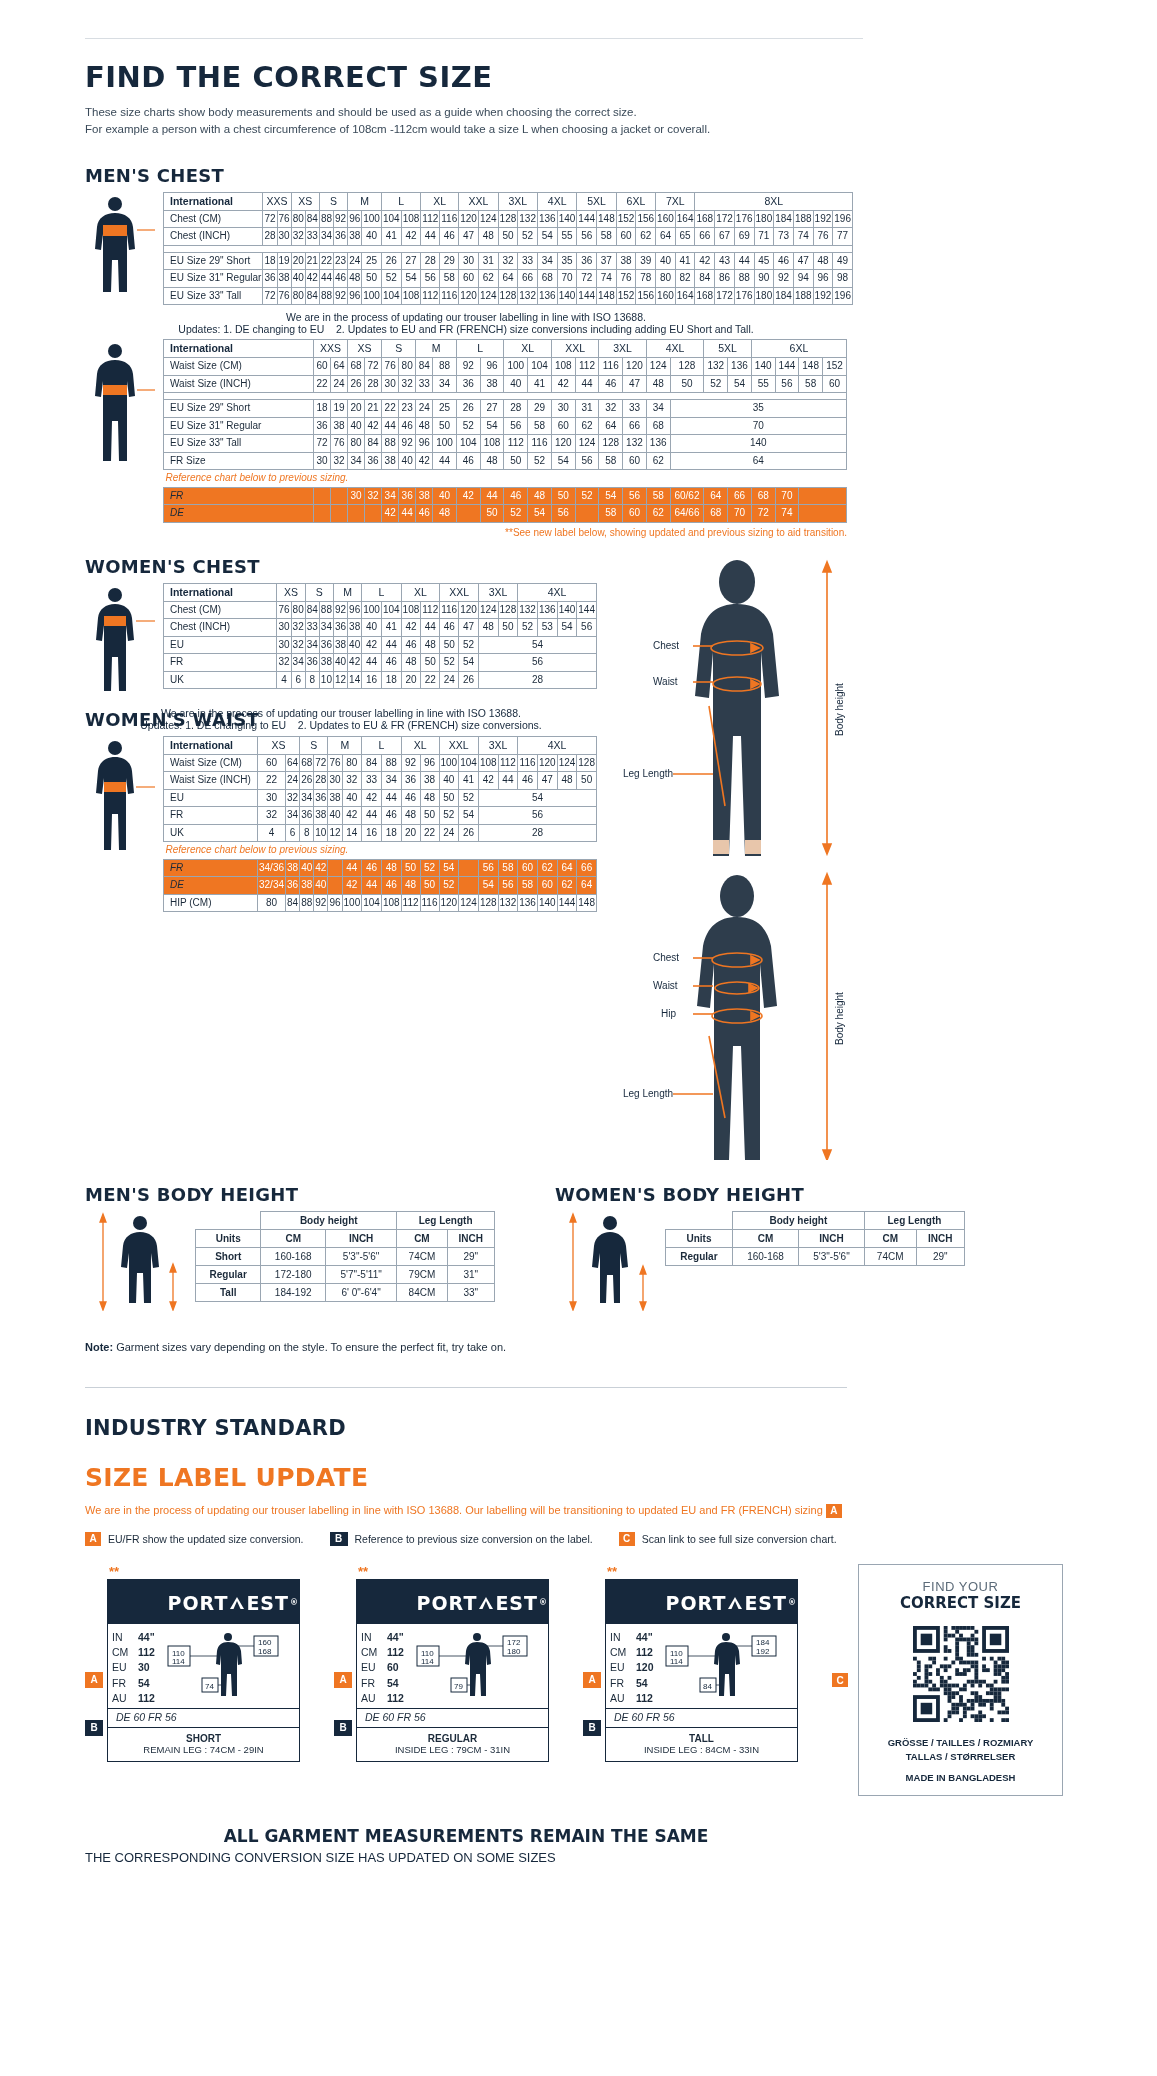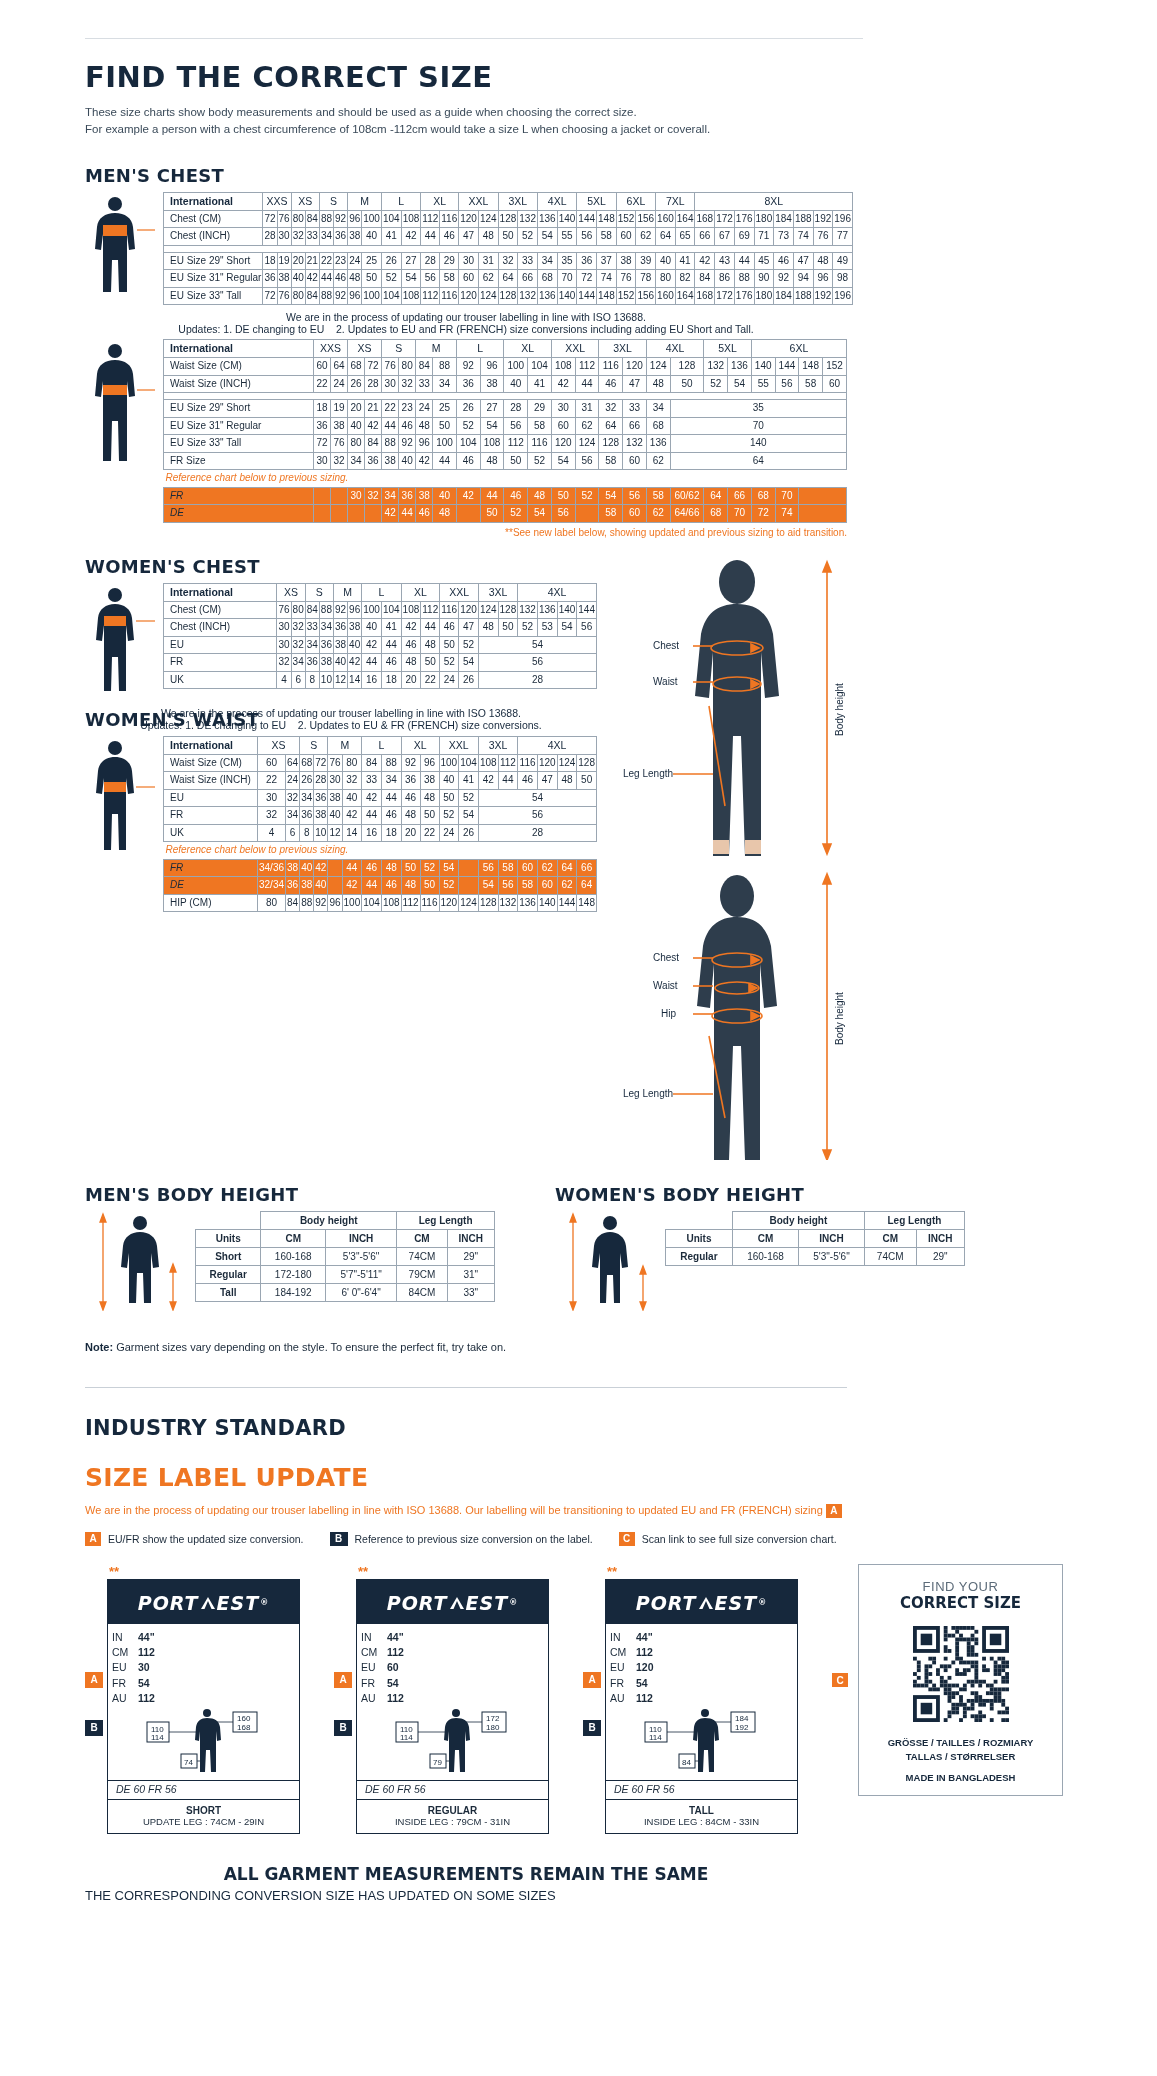--- a/index.html
+++ b/index.html
@@ -95,23 +95,23 @@
   .is-sub { font-size:11px; color:#16283c; margin-bottom:14px; }
   .badge-a { display:inline-flex; align-items:center; justify-content:center; width:16px; height:14px; background:#ef7622; color:#fff; font-weight:700; font-size:10px; vertical-align:middle;}
   .badge-c { display:inline-flex; align-items:center; justify-content:center; width:16px; height:14px; background:#ef7622; color:#fff; font-weight:700; font-size:10px; vertical-align:middle;}
   .legend { display:flex; gap:26px; font-size:10.5px; align-items:center; margin-bottom:18px; flex-wrap:wrap;}
   .legend .item { display:flex; align-items:center; gap:7px; }
 
   .labels-row { display:flex; gap:34px; align-items:flex-start; }
   .label-card-outer { position:relative; width:215px; }
   .stars { color:#ef7622; font-weight:700; font-size:13px; margin-left:24px; }
   .label-card { border:1px solid #16283c; background:#fff; width:193px; margin-left:22px; }
-  .label-head { background:#16283c; color:#fff; text-align:center; padding:12px 0 10px 0;font-style:italic; }
+  .label-head { background:#16283c; color:#fff; text-align:right; padding:12px 0 10px 0; }
   .brand { font-family:"DejaVu Sans", sans-serif; font-weight:700; font-size:19px; letter-spacing:1px; display:inline-flex; align-items:center; gap:1px;}
-  .label-body { display:flex; padding:6px 4px 2px 4px;flex-direction:column; }
+  .label-body { display:flex; padding:6px 4px 2px 4px; }
   .sizecol { font-size:10.5px; line-height:1.45; }
   .sizecol .srow { display:flex; gap:6px; }
   .sizecol .k { width:20px; font-weight:400;}
   .sizecol .v { font-weight:700; }
   .manfig { flex:1; display:flex; justify-content:center; }
   .label-prev { font-style:italic; font-size:10.5px; padding:2px 0 4px 8px; border-top:1px solid #16283c; }
   .label-foot { border-top:1px solid #16283c; text-align:center; font-size:10px; padding:5px 0 6px 0; font-weight:700;}
   .label-foot .sub { font-weight:400; font-size:9.5px; }
   .side-badge { position:absolute; left:0; width:18px; height:16px; background:#ef7622; color:#fff; font-weight:700; font-size:10px; display:flex; align-items:center; justify-content:center;}
   .side-badge.b { background:#16283c; }
@@ -1178,21 +1178,21 @@
                     <line x1="24" y1="26" x2="52" y2="26"></line>
                     <line x1="72" y1="16" x2="88" y2="16"></line>
                     <line x1="52" y1="55" x2="56" y2="55"></line>
                   </g>
                 </svg>
               </div>
             </div>
             <div class="label-prev">DE 60 FR 56</div>
             <div class="label-foot">
               <div>SHORT</div>
-              <div class="sub">UPDATE LEG : 74CM - 29IN</div>
+              <div class="sub">REMAIN LEG : 74CM - 29IN</div>
             </div>
           </div>
           <div class="side-badge" style="top: 108px;">A</div>
           <div class="side-badge b" style="top: 156px;">B</div>
         </div>
         <div class="label-card-outer">
           <div class="stars">**</div>
           <div class="label-card">
             <div class="label-head"><span class="brand">
                 <span>PORT</span>

